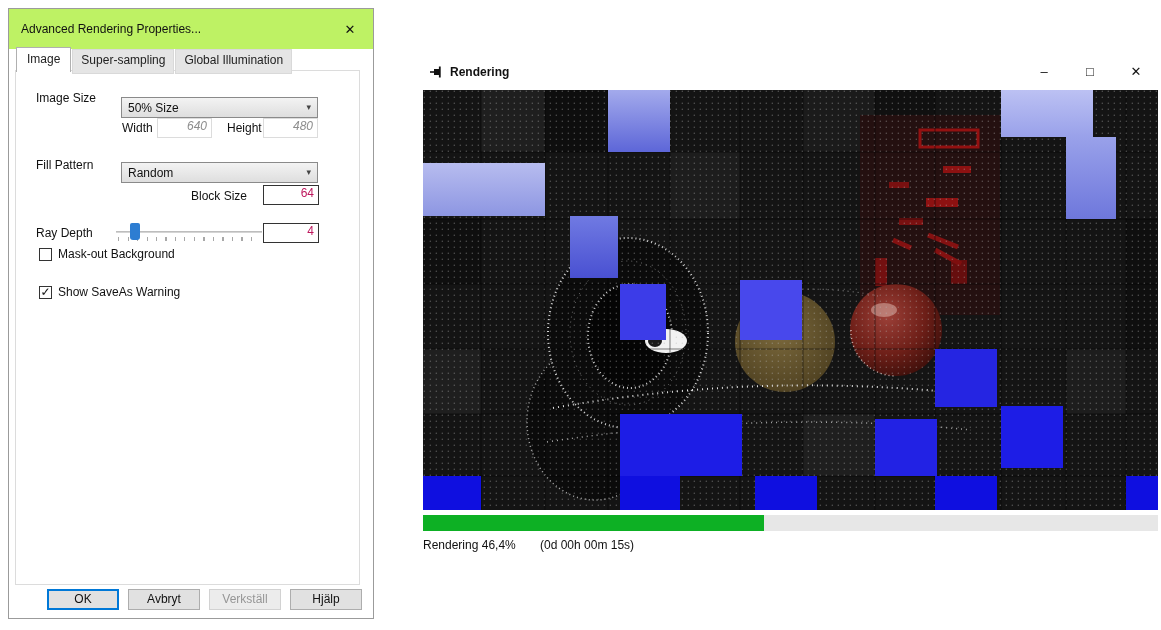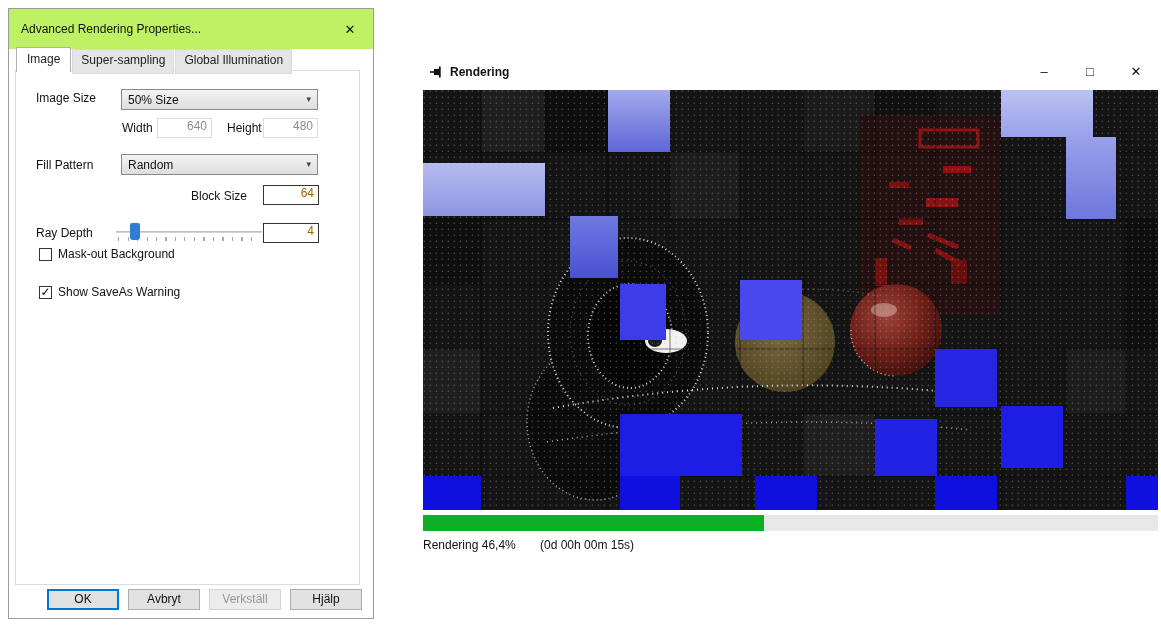--- a/index.html
+++ b/index.html
@@ -12,27 +12,27 @@
   .dlg-close { width:22px; text-align:center; font-size:13px; color:#111; cursor:pointer; }
 
   .tabs { position:absolute; left:7px; top:40px; display:flex; z-index:3; }
   .tab { font-size:12px; color:#222; background:#e5e5e5; border:1px solid #d9d9d9; padding:3px 8px 4px 8px; margin-right:1px; position:relative; }
   .tab.active { background:#fff; border-color:#b0b0b0; border-bottom:none; padding:4px 10px 6px 10px; top:-2px; z-index:4; }
 
   .tab-frame { position:absolute; left:6px; top:61px; width:345px; height:515px; border:1px solid #dcdcdc; background:#fff; z-index:1; }
 
   .lbl { position:absolute; font-size:12px; color:#111; white-space:nowrap; z-index:2; }
 
-  .combo { position:absolute; height:21px; width:197px; left:112px; background:linear-gradient(#f3f3f3,#dedede); border:1px solid #8a8a8a; display:flex; align-items:center; padding:0 6px; font-size:12px; color:#111; z-index:2; cursor:default; }
+  .combo { position:absolute; height:21px; width:197px; left:112px; background:linear-gradient(#f3f3f3,#dedede); border:1px solid #8a8a8a; display:flex; align-items:center; padding:0 6px; font-size:12px; color:#111; z-index:2; cursor:default;margin-top:8px; }
   .combo .combo-value { flex:1; }
   .combo .chev { font-size:9px; color:#444; line-height:1; }
 
   .txt { position:absolute; height:20px; font-size:12px; text-align:right; padding:0 4px; background:#fff; z-index:2; }
-  .txt.dim { border:1px solid #dcdcdc; color:#8d8d8d; }
-  .txt.dark { border:1px solid #333; color:#a16207; }
+  .txt.dim { border:1px solid #dcdcdc; color:#8d8d8d;font-style:italic; }
+  .txt.dark { border:1px solid #333; color:#be185d; }
 
   .slider { position:absolute; left:107px; top:214px; width:146px; height:24px; z-index:2; }
   .slider .track { position:absolute; left:0; right:0; top:8px; height:2px; background:#d4d4d4; border-top:1px solid #bdbdbd; }
   .slider .ticks { position:absolute; left:2px; right:2px; top:14px; height:4px;
        background-image:repeating-linear-gradient(90deg,#a8a8a8 0,#a8a8a8 1px,transparent 1px,transparent 9.5px); }
   .slider .thumb { position:absolute; top:0; width:10px; height:17px; background:#2d7dd2; border-radius:2px 2px 3px 3px; }
 
   .cbrow { position:absolute; left:30px; display:flex; align-items:center; z-index:2; }
   .cbbox { width:13px; height:13px; border:1px solid #333; background:#fff; margin-right:6px; font-size:12px; line-height:11px; text-align:center; color:#111; }
   .cblabel { font-size:12px; color:#111; }

